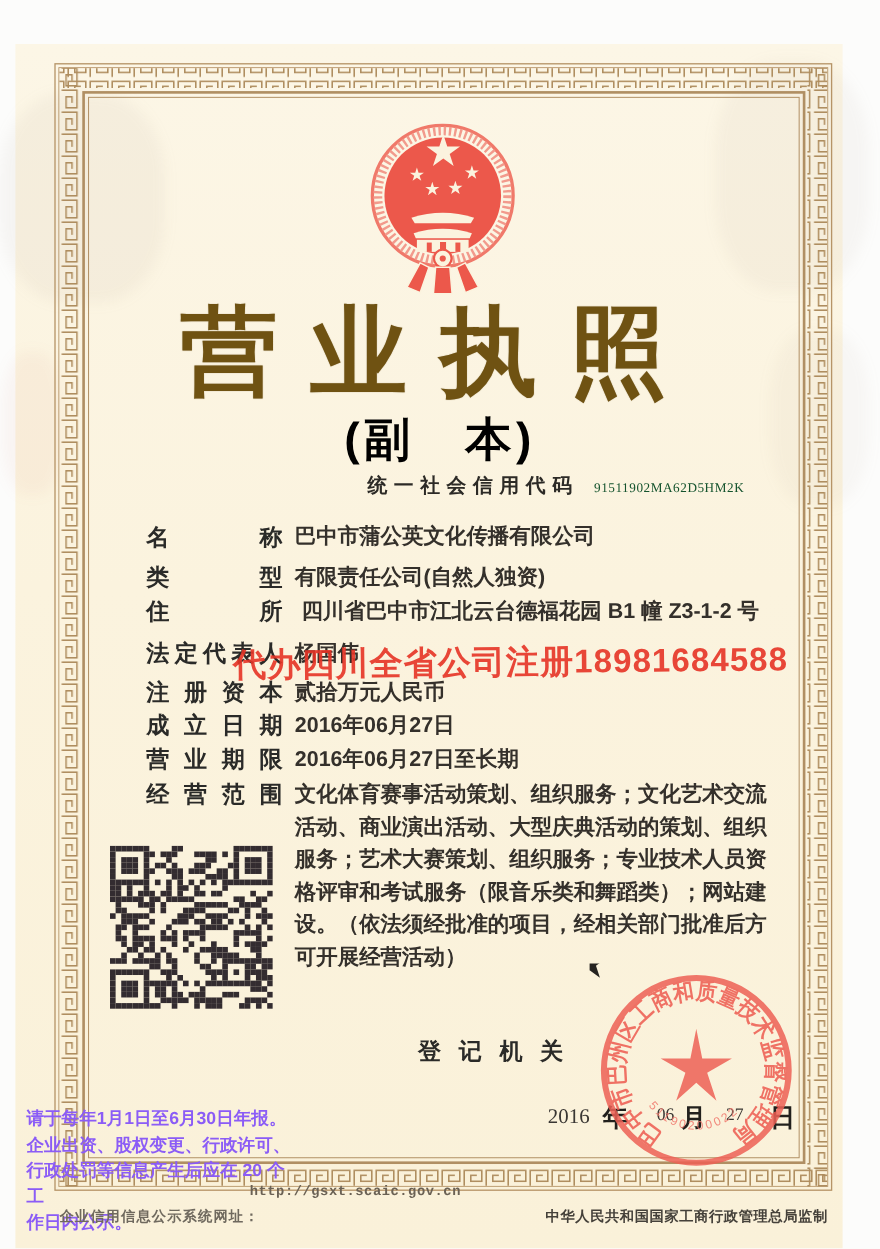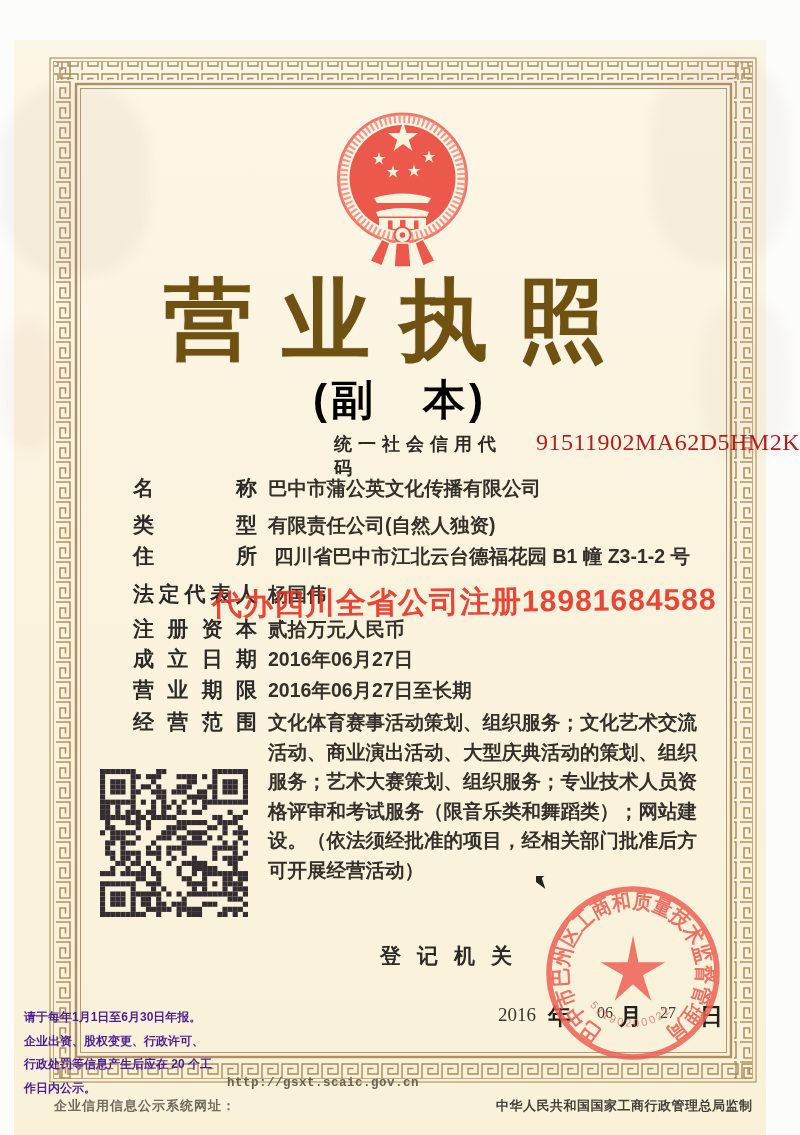--- a/index.html
+++ b/index.html
@@ -23,21 +23,21 @@
     color:#6f5212;text-shadow:0 0 1px rgba(80,55,5,.45);
   }
   .subtitle{
     position:absolute;left:0;top:372px;width:800px;text-align:center;
     font-size:42px;font-weight:700;color:#000000;letter-spacing:4px;
   }
   .credit-row{
     position:absolute;left:334px;top:429px;display:flex;align-items:baseline;gap:14px;
   }
   .credit-label{font-size:18px;font-weight:700;letter-spacing:6px;color:#2c2a26;}
-  .credit-code{font-family:"Liberation Serif","DejaVu Serif",serif;font-size:24px;letter-spacing:.5px;color:#b91c1c;}
+  .credit-code{font-family:"Liberation Serif","DejaVu Serif",serif;font-size:12px;letter-spacing:.5px;color:#14532d;}
   .field-row{position:absolute;left:133px;display:flex;align-items:flex-start;}
   .field-label{
     width:124px;flex:0 0 124px;font-size:21px;font-weight:600;color:#2a2a28;
     display:flex;justify-content:space-between;
   }
   .field-value{
     margin-left:11px;width:442px;font-size:19.5px;font-weight:600;color:#34302b;
     line-height:29.5px;
   }
   .indent{padding-left:6px;}
@@ -54,21 +54,21 @@
   .date-row{
     position:absolute;left:498px;top:1001px;display:flex;align-items:baseline;
     color:#22201d;
     justify-content:space-between;
   }
   .d-num{font-family:"Liberation Serif","DejaVu Serif",serif;font-size:19px;color:#3a3733;}
   .d-sup{font-size:16px;position:relative;top:-6px;}
   .d-unit{font-size:23px;font-weight:700;}
   .notice{
     position:absolute;left:24px;top:1006px;width:250px;
-    font-size:12px;line-height:23.5px;font-weight:600;color:#4c1d95;
+    font-size:16px;line-height:23.5px;font-weight:600;color:#8b5cf6;
   }
   .gsxt-url{
     position:absolute;left:227px;top:1076px;
     font-family:"Liberation Mono","DejaVu Sans Mono",monospace;
     font-size:12.5px;font-weight:700;letter-spacing:.5px;color:#6a6154;
   }
   .footer-left{position:absolute;left:54px;top:1097px;font-size:13px;font-weight:600;color:#6f695e;letter-spacing:1px;}
   .footer-right{position:absolute;left:496px;top:1097px;font-size:13px;font-weight:600;color:#45413a;letter-spacing:.5px;}
 </style>
 </head>

